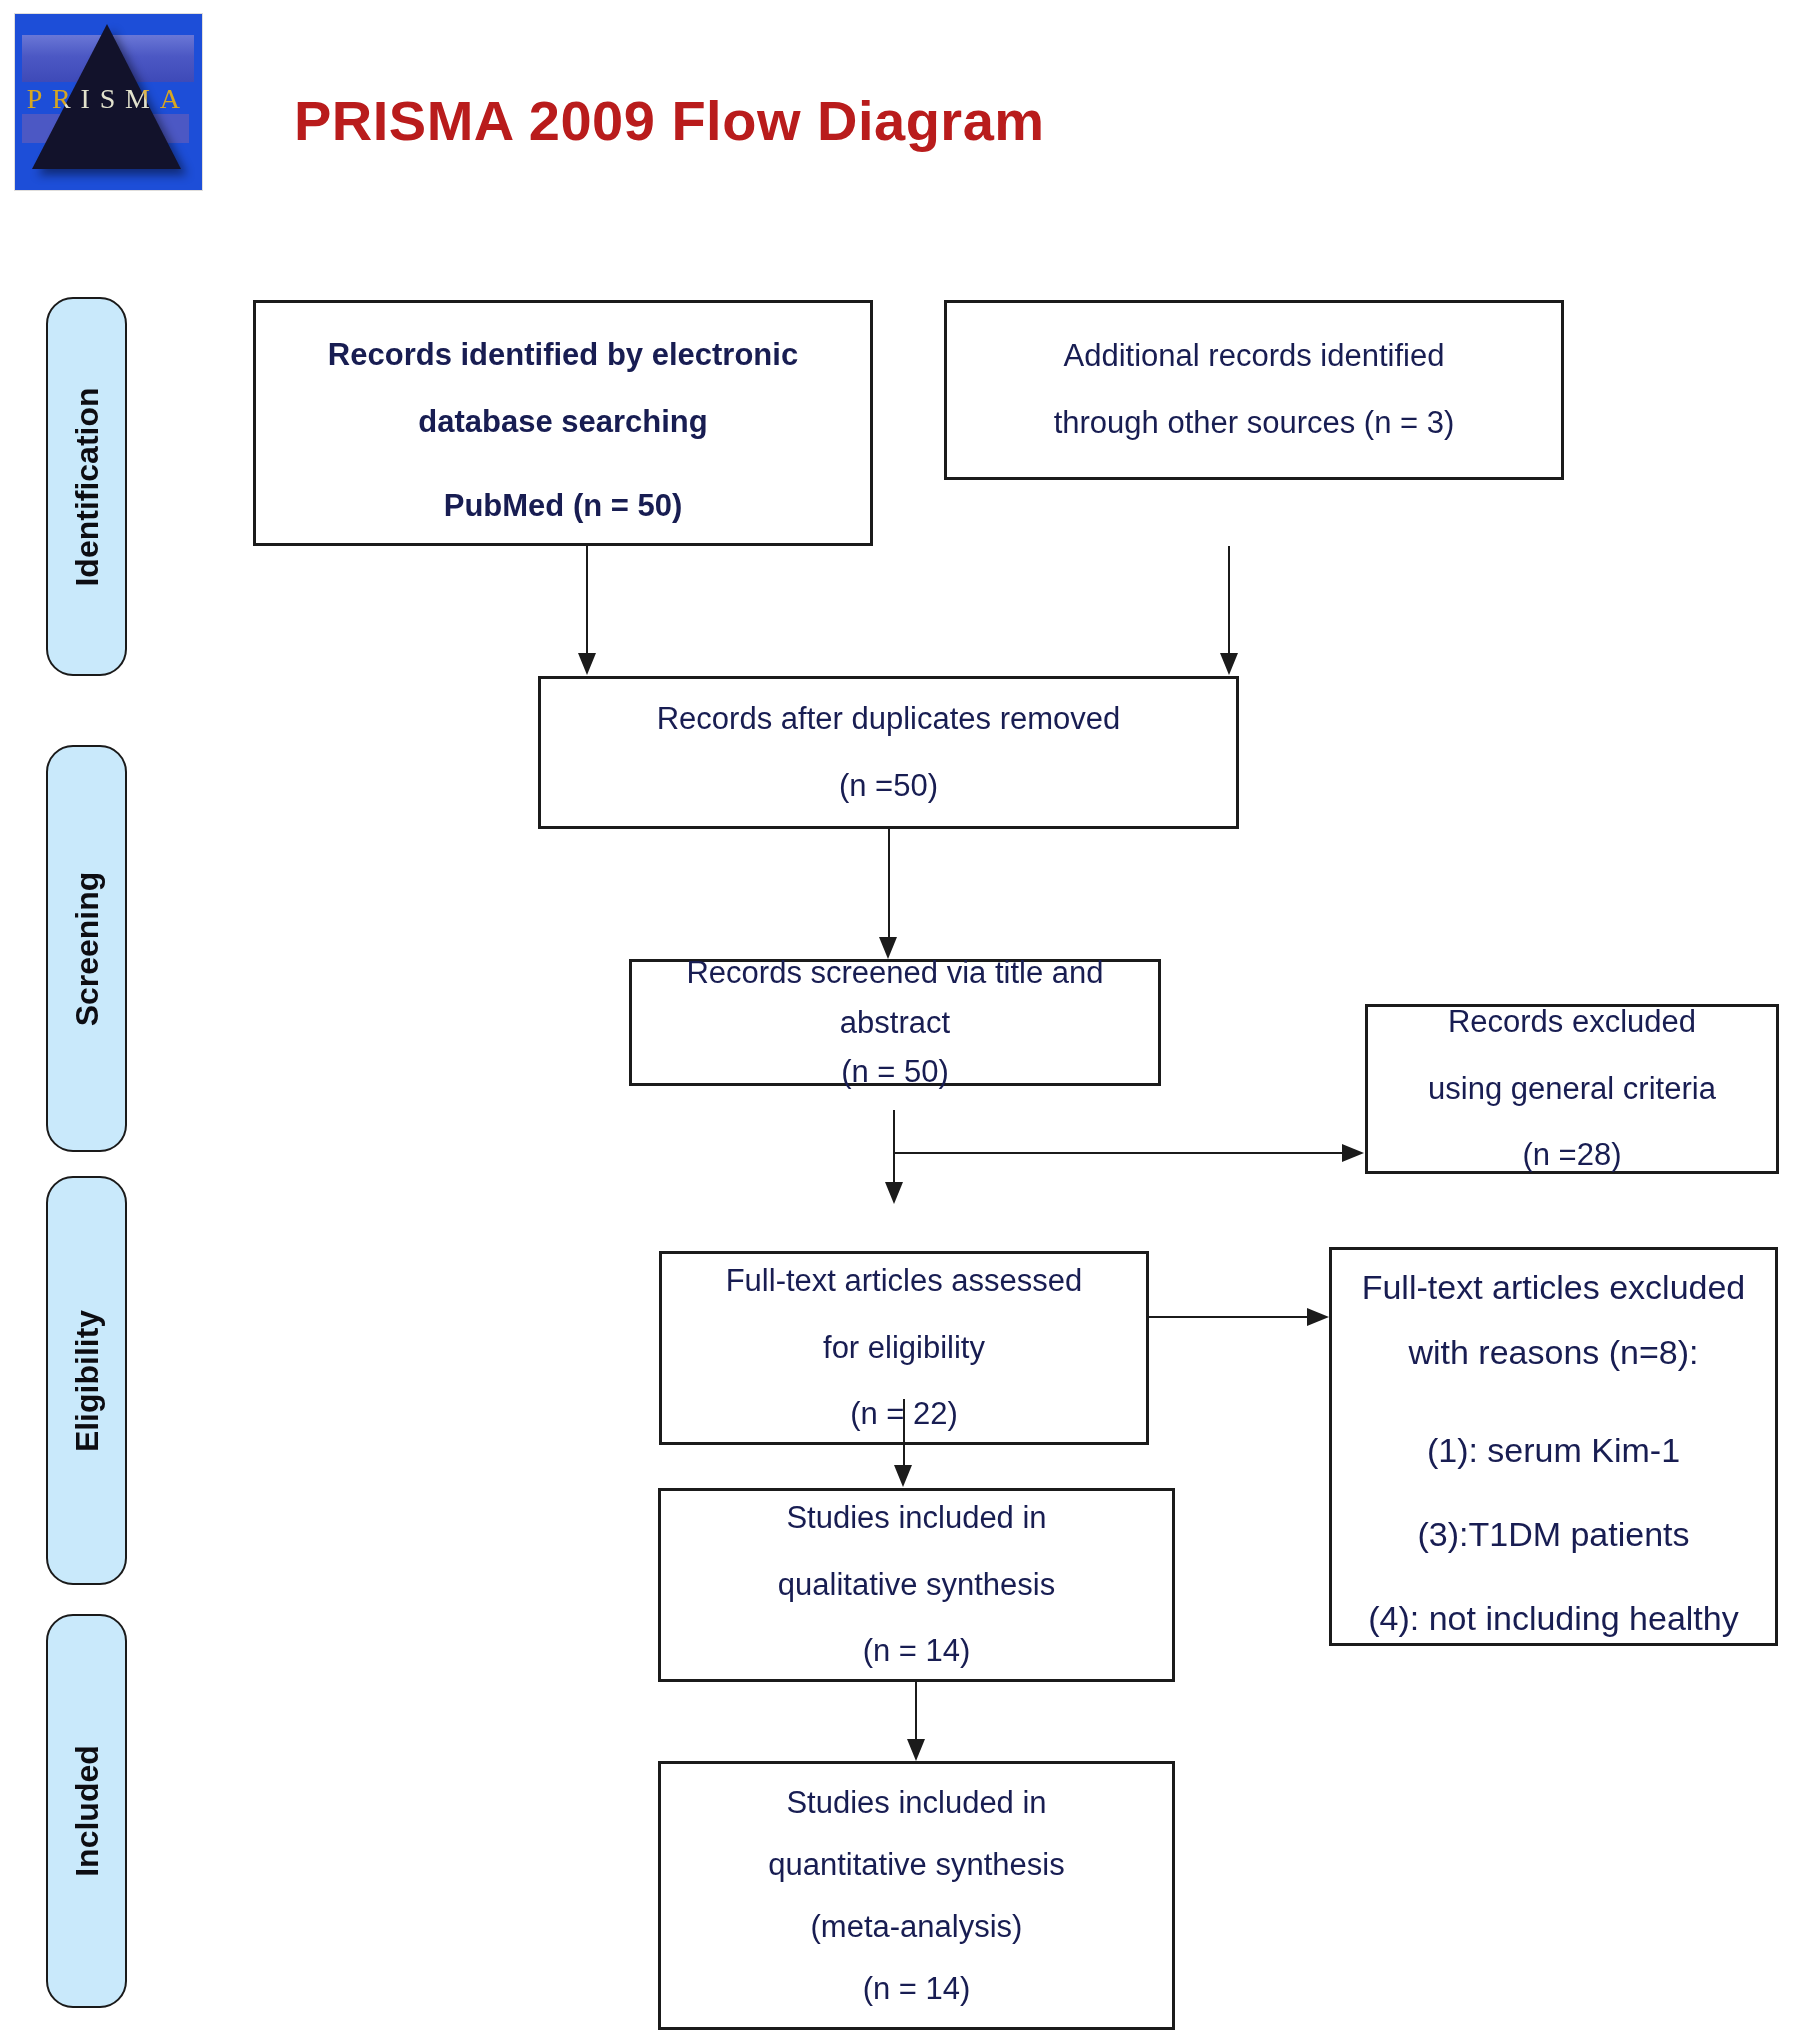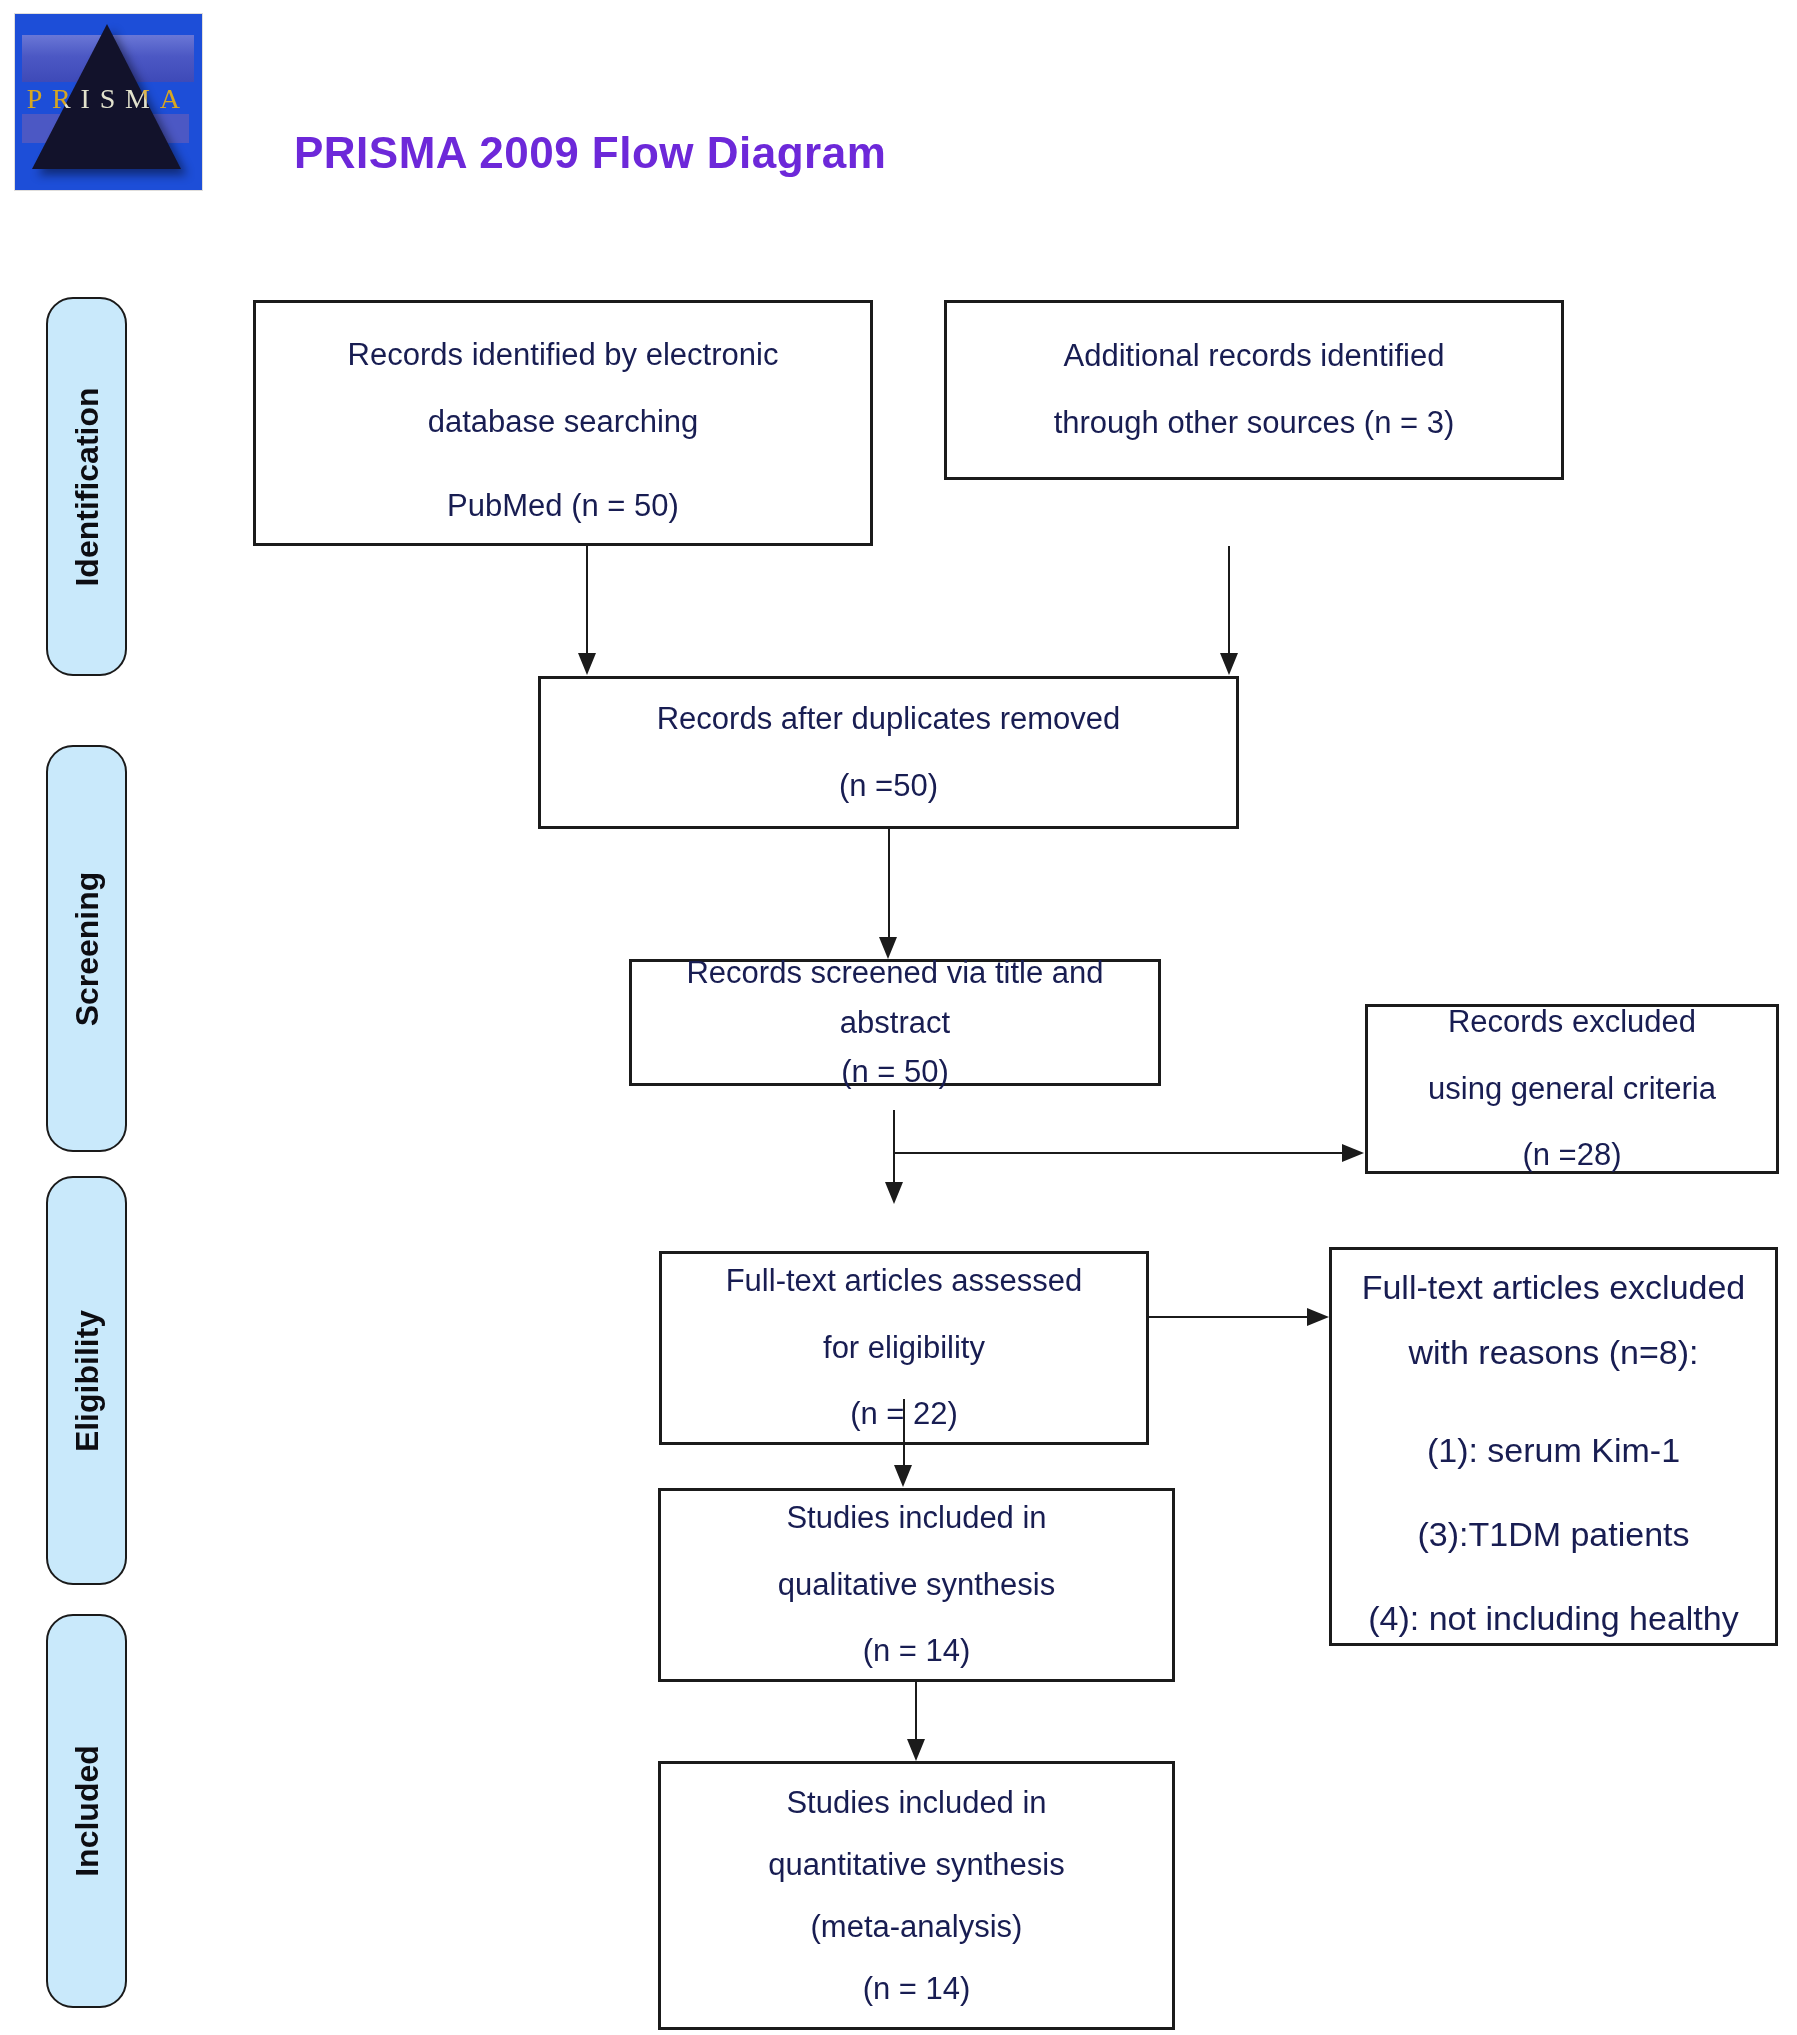--- a/index.html
+++ b/index.html
@@ -1,21 +1,21 @@
 <!DOCTYPE html>
 <html style="font-size:7.8px"><head>
 <meta charset="utf-8">
 <style>
   html,body{margin:0;padding:0;background:#ffffff;}
   body{width:1797px;height:2035px;font-family:"Liberation Sans","DejaVu Sans",sans-serif;}
   #canvas{position:relative;width:1797px;height:2035px;background:#ffffff;overflow:hidden;}
 
   
-  #page-title{position:absolute;left:294px;top:88px;font-size:44px;font-weight:bold;
-    color:#6d28d9;letter-spacing:0.5px;white-space:nowrap;margin-top:40px;}
+  #page-title{position:absolute;left:294px;top:88px;font-size:56px;font-weight:bold;
+    color:#b91c1c;letter-spacing:0.5px;white-space:nowrap;}
 
   
   #logo{position:absolute;left:14.7px;top:13.7px;width:187px;height:176px;background:#1d4ed8;
     outline:0.5px solid #e0dedc;}
   .l-band1{position:absolute;left:6.9px;top:21.6px;width:172px;height:47px;
     background:linear-gradient(180deg,#6a77d6 0%,#4c58c4 45%,#3e4ab8 100%);}
   .l-band2{position:absolute;left:6.9px;top:100px;width:167px;height:29px;background:#4c58c4;}
   .l-tri{position:absolute;left:17px;top:10.8px;width:0;height:0;
     border-left:75px solid transparent;border-right:74px solid transparent;
     border-bottom:145px solid #12122b;filter:drop-shadow(6.9px 6.9px 4.9px rgba(0,0,0,0.45));}
@@ -37,21 +37,21 @@
   .fbox{position:absolute;background:#ffffff;border:3.4px solid #1b1b1b;box-sizing:border-box;
     display:flex;flex-direction:column;align-items:center;justify-content:center;
     text-align:center;color:#181d52;font-size:31px;}
   .fbox .lines{white-space:pre-line;line-height:2.15;}
   .tight .lines{line-height:1.6;}
   .mid .lines{line-height:2.0;}
   .sub{margin-top:32px;}
   .hdr{white-space:pre-line;line-height:1.9;}
   .reason{margin-top:47px;line-height:1.1;}
 
-  #box-identified{left:253px;top:300px;width:620px;height:246px;}
+  #box-identified{left:253px;top:300px;width:620px;height:246px;font-weight:bold;}
   #box-additional{left:944px;top:300px;width:620px;height:180px;}
   #box-duplicates{left:538px;top:676px;width:701px;height:153px;}
   #box-screened{left:629px;top:959px;width:532px;height:127px;}
   #box-excluded{left:1365px;top:1004px;width:414px;height:170px;}
   #box-fulltext{left:659px;top:1205px;width:490px;height:194px;margin-top:46px;}
   #box-fulltext-excluded{left:1329px;top:1247px;width:449px;height:399px;font-size:34px;}
   #box-qualitative{left:658px;top:1488px;width:517px;height:194px;}
   #box-quantitative{left:658px;top:1761px;width:517px;height:269px;}
 
   

